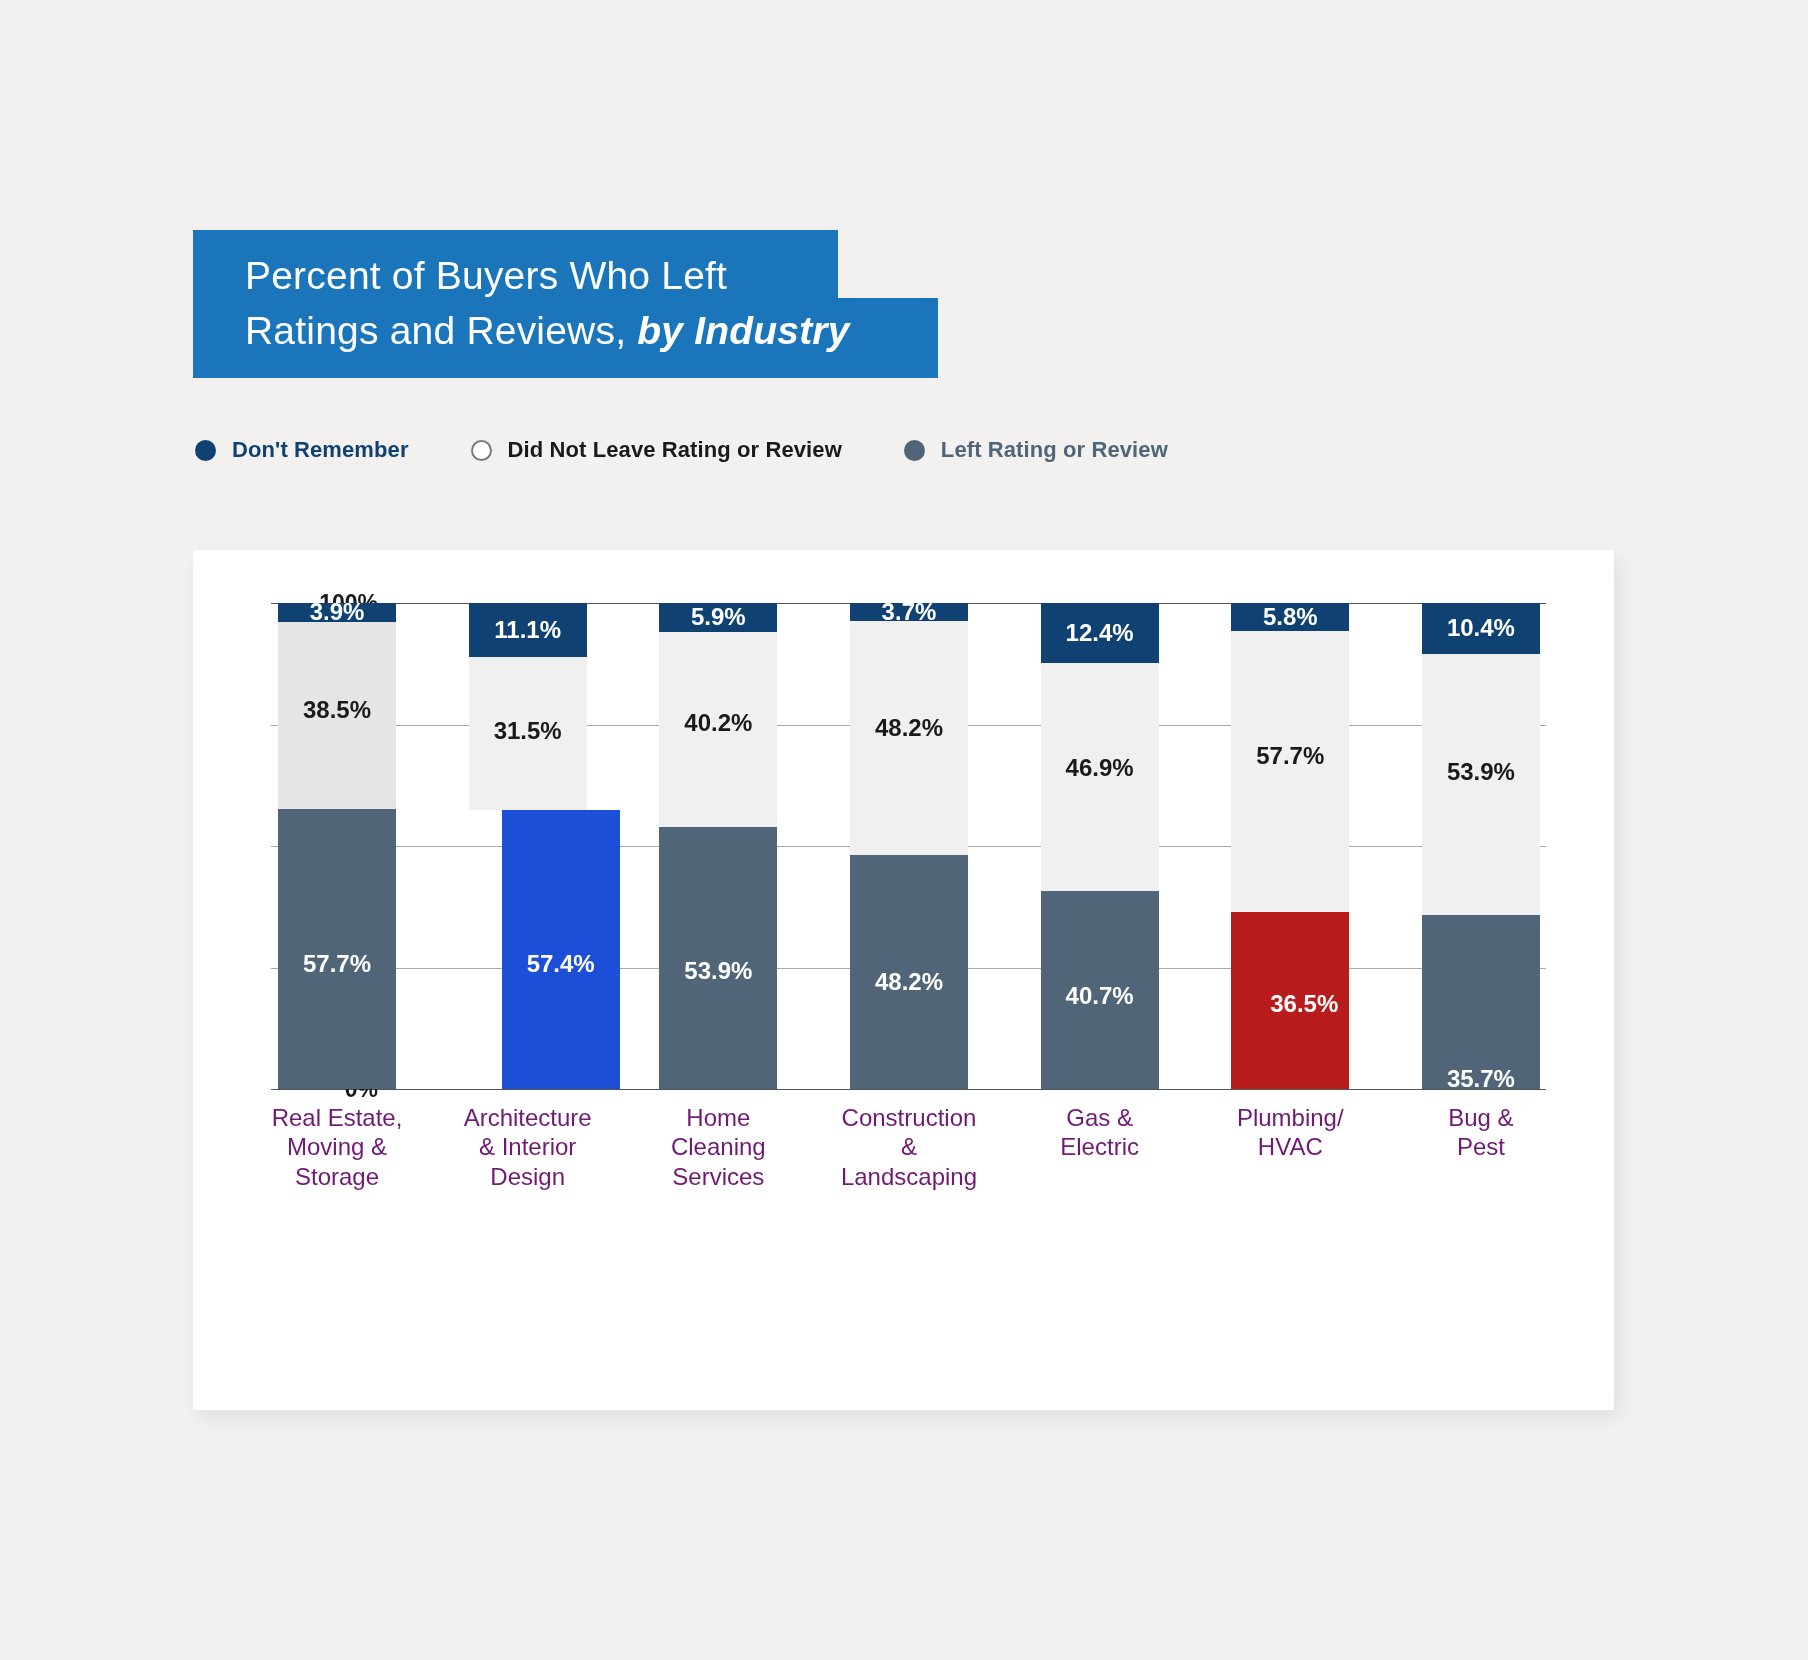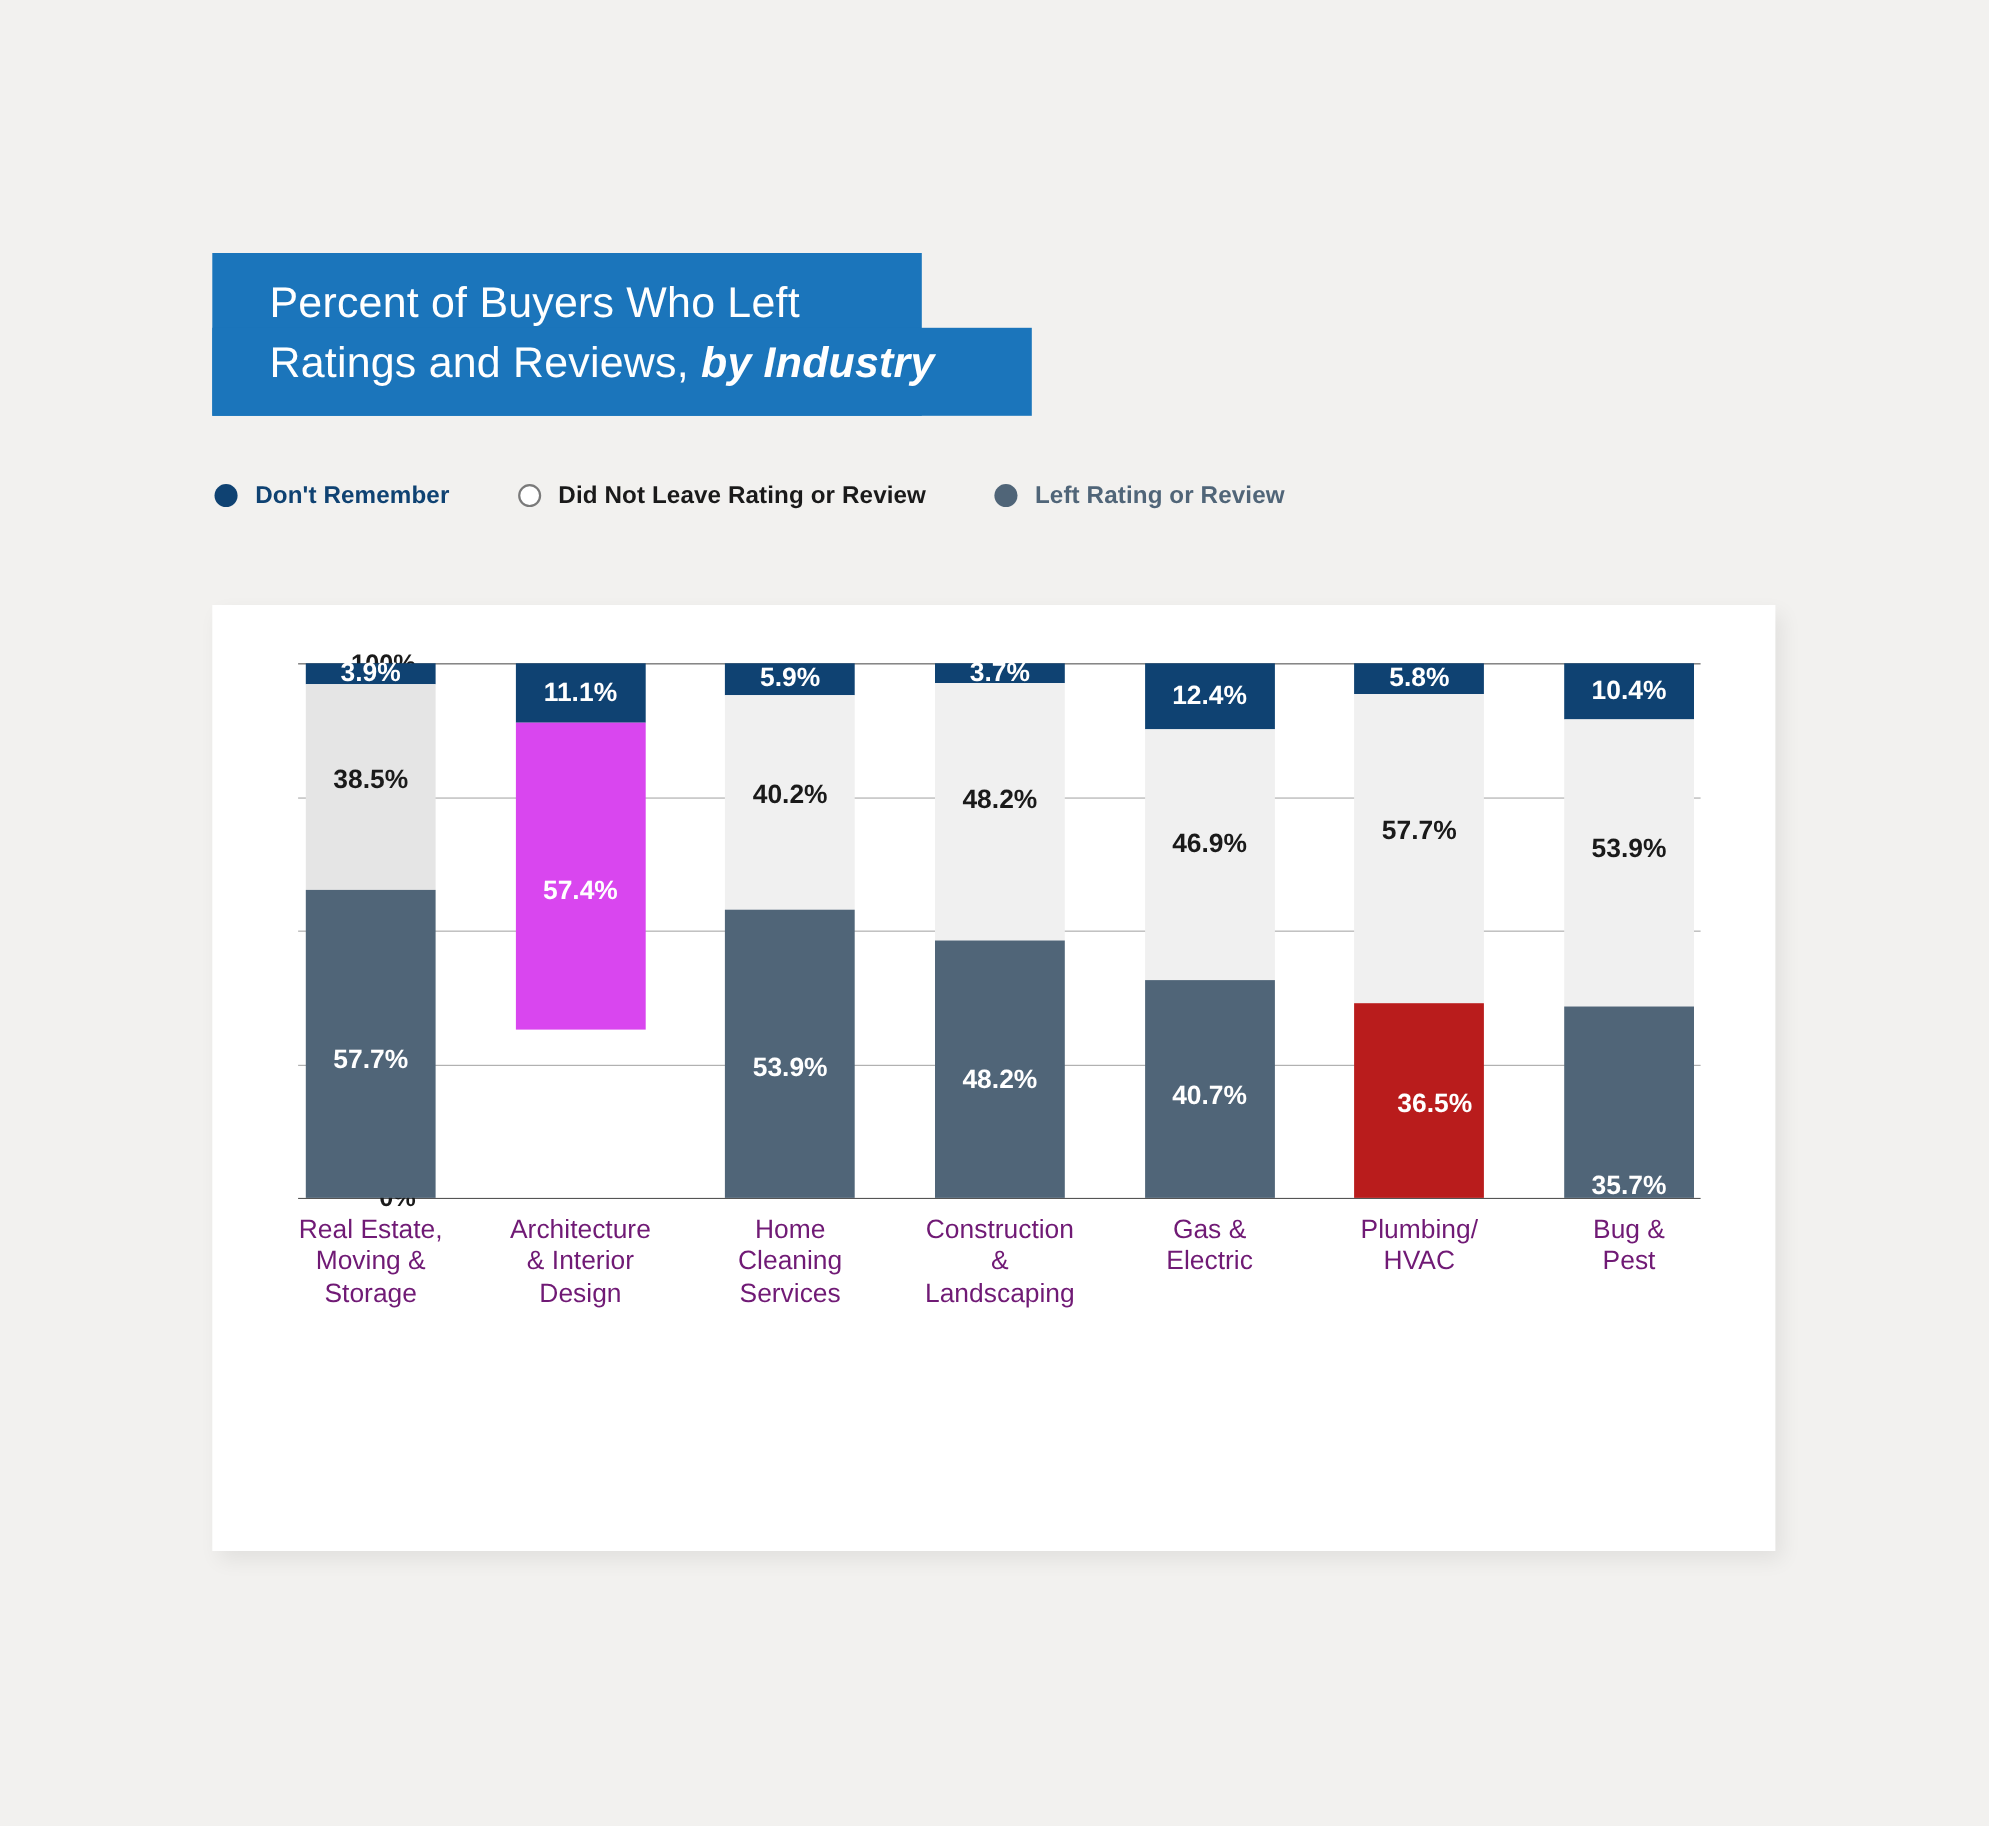--- a/index.html
+++ b/index.html
@@ -228,21 +228,24 @@
             <span class="seg-label" style="transform: translateY(-5.25px);">38.5%</span>
           </div>
           <div class="seg seg-bot" style="height: 57.7%; background: rgb(80, 101, 120);">
             <span class="seg-label" style="transform: translateY(14.85px);">57.7%</span>
           </div>
         </div>
         <div class="bar-col">
           <div class="seg seg-top" style="height: 11.1%; background: rgb(15, 66, 114);">
             <span class="seg-label">11.1%</span>
           </div>
-          <div class="seg seg-bot" style="height: 57.4%; background: #d946ef;">
+          <div class="seg seg-mid" style="height: 31.5%; background: rgb(240, 240, 240);">
+            <span class="seg-label" style="transform: translateY(-1.75px);">31.5%</span>
+          </div>
+          <div class="seg seg-bot" style="height: 57.4%; background: #1d4ed8; margin-left: 33px;">
             <span class="seg-label" style="transform: translateY(14.7px);">57.4%</span>
           </div>
         </div>
         <div class="bar-col">
           <div class="seg seg-top" style="height: 5.9%; background: rgb(15, 66, 114);">
             <span class="seg-label">5.9%</span>
           </div>
           <div class="seg seg-mid" style="height: 40.2%; background: rgb(240, 240, 240);">
             <span class="seg-label" style="transform: translateY(-6.1px);">40.2%</span>
           </div>

